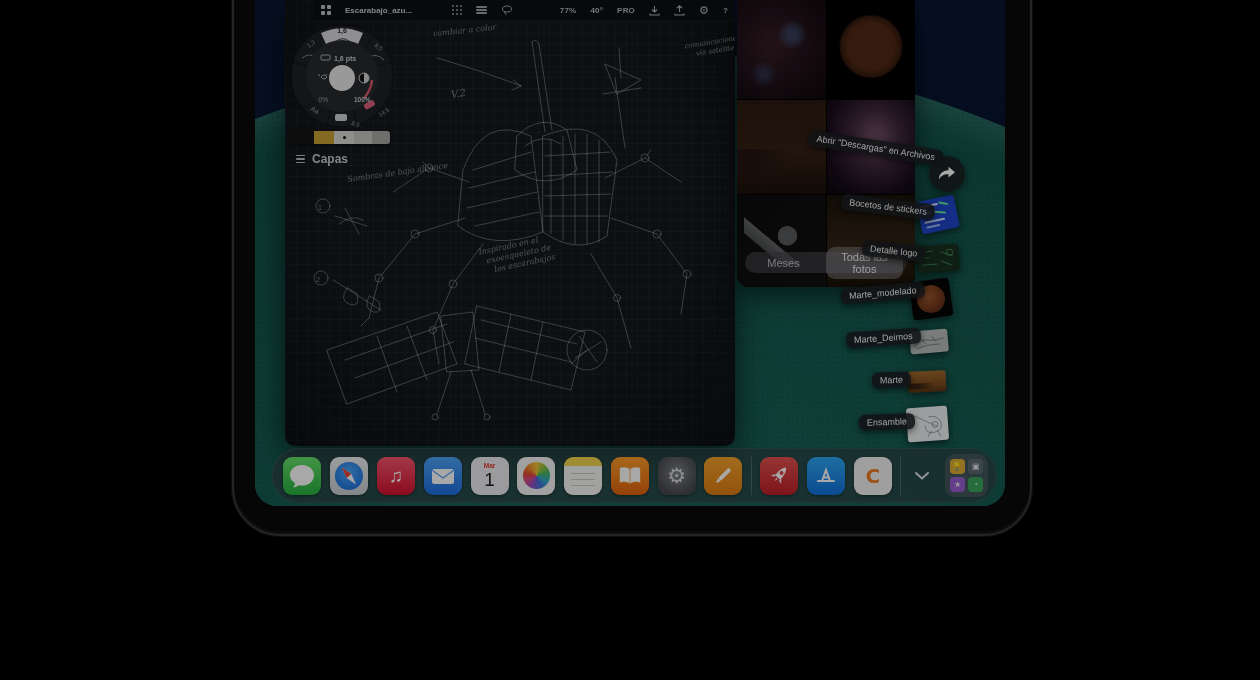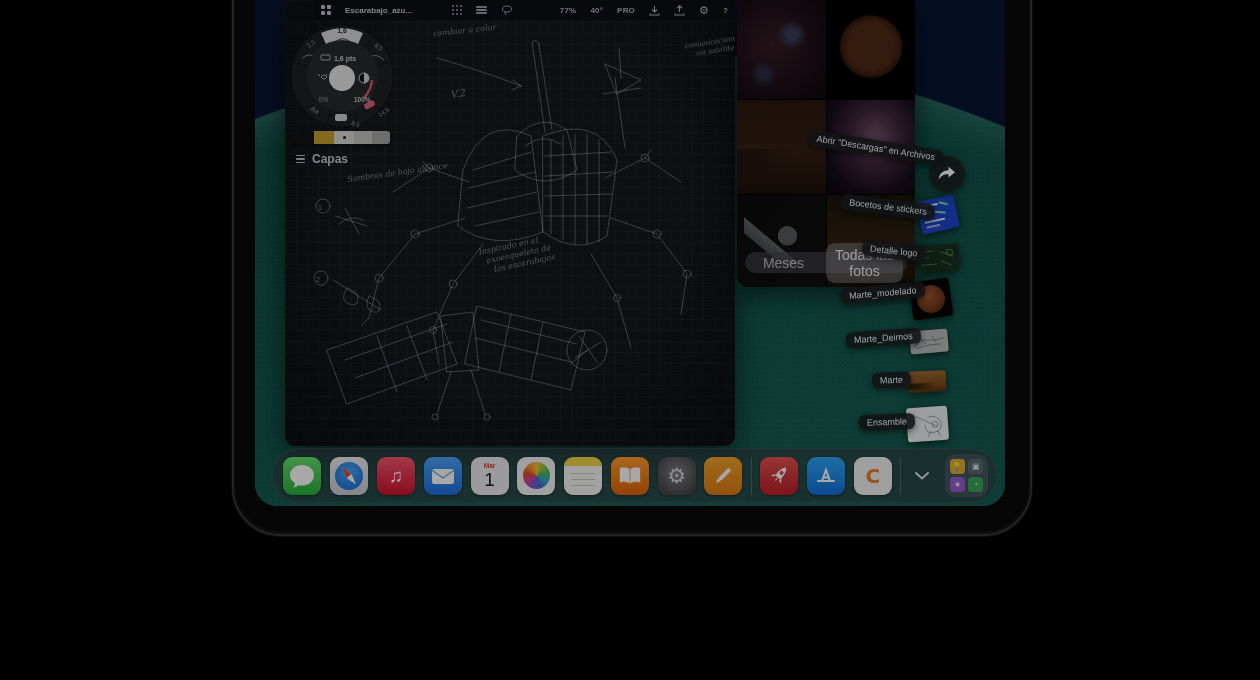--- a/index.html
+++ b/index.html
@@ -64,21 +64,21 @@
     background:linear-gradient(105deg,#241510 20%, transparent 60%);}
   .ph-orion{background:radial-gradient(ellipse at 55% 40%, #b07aa0 0 10%, #6e4468 35%, #2c1830 70%, #120a16 100%);}
   .ph-probe{background:linear-gradient(135deg,#161616 0%,#1e1e1e 100%);}
   .ph-probe:before{content:"";position:absolute;left:8%;top:18%;width:70%;height:58%;
     background:linear-gradient(40deg, transparent 30%, #9aa0a3 31%, #caced0 45%, transparent 46%),
                radial-gradient(circle at 70% 45%, #b8bcbe 0 18%, transparent 19%);opacity:.8;}
   .ph-pano{background:linear-gradient(180deg,#3c2a18 0%, #6e5230 60%, #33220f 100%);filter:brightness(.8);}
   .ph-dim{position:absolute;inset:0;background:rgba(0,0,0,.42);}
   .seg-ctrl{position:absolute;left:8px;bottom:14px;width:162px;height:21px;border-radius:11px;
     background:rgba(70,70,75,.68);display:flex;align-items:center;z-index:3;}
-  .seg{flex:1;text-align:center;font-size:14px;color:rgba(235,235,240,.72);padding:4px 2px;border-radius:9px;}
+  .seg{flex:1;text-align:center;font-size:11px;color:rgba(235,235,240,.72);padding:4px 2px;border-radius:9px;}
   .seg.sel{background:rgba(150,150,158,.45);color:rgba(250,250,252,.92);margin:4px;}
   
   .drag-label{position:absolute;background:rgba(28,30,33,.9);color:#f3f4f5;font-size:9px;font-weight:500;
     padding:3px 8px;border-radius:6px;white-space:nowrap;box-shadow:0 2px 6px rgba(0,0,0,.55);z-index:9;}
   .thumb{position:absolute;z-index:8;border-radius:3px;box-shadow:0 2px 8px rgba(0,0,0,.6);}
   .share-badge{position:absolute;width:36px;height:36px;border-radius:50%;background:rgba(26,30,32,.9);
     display:flex;align-items:center;justify-content:center;z-index:9;box-shadow:0 2px 8px rgba(0,0,0,.5);}
   
   .dock{position:absolute;left:17px;top:508px;width:725px;height:55px;border-radius:27px;
     background:rgba(52,58,66,.55);border:1px solid rgba(255,255,255,.07);z-index:10;

